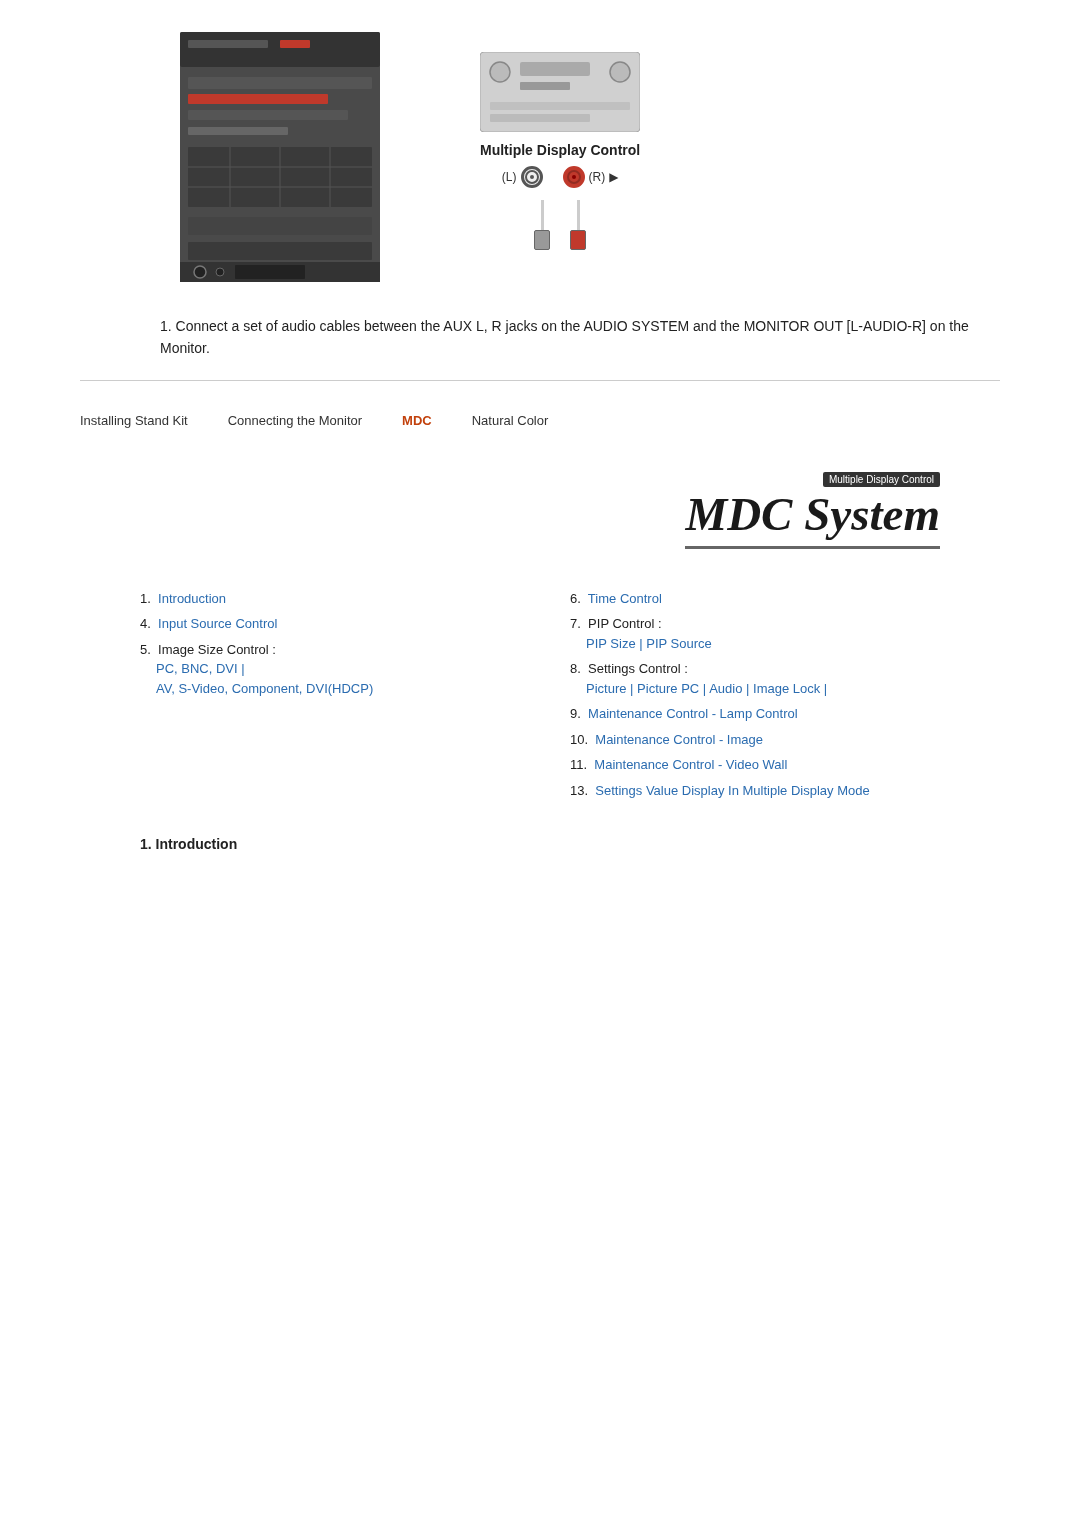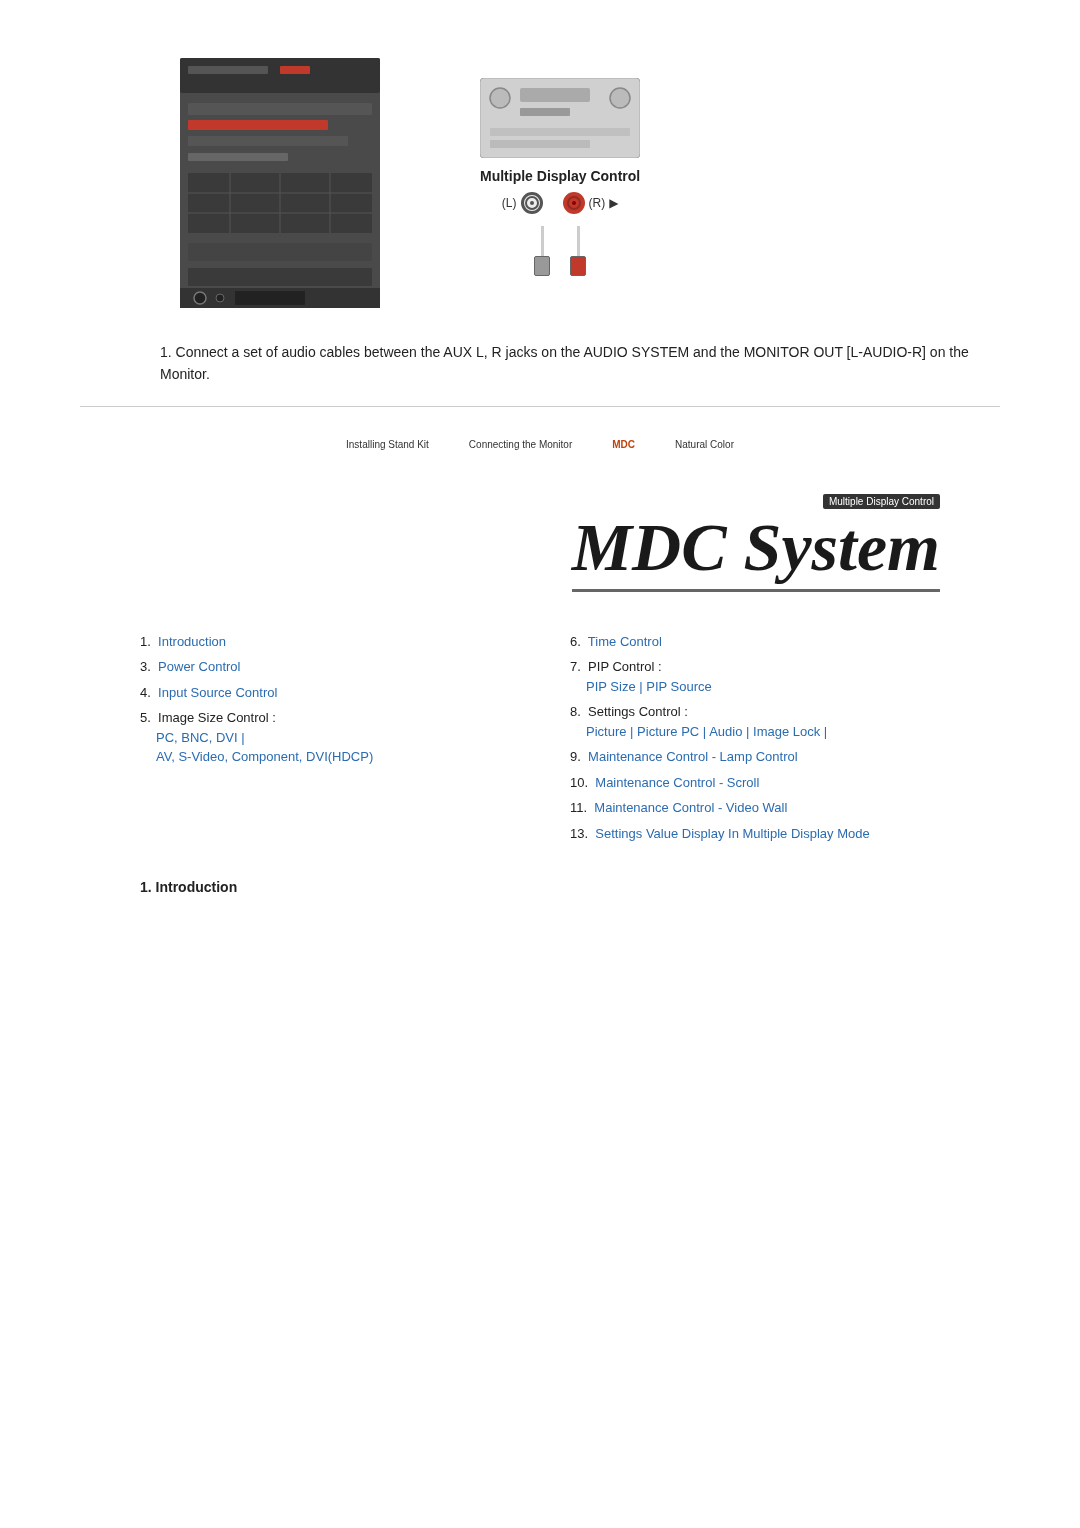--- a/index.html
+++ b/index.html
@@ -6,22 +6,21 @@
     body {
       width: 1080px;
       min-height: 1528px;
       background: #ffffff;
       font-family: Arial, sans-serif;
       font-size: 14px;
       color: #222;
     }
 
     .page-container {
-      padding: 46px 80px;
-      margin-top: 12px;
+      padding: 32px 80px;
     }
 
     
     .image-section {
       display: flex;
       align-items: flex-start;
       gap: 40px;
       margin-bottom: 30px;
       padding-left: 100px;
     }
@@ -116,24 +115,23 @@
     
     .divider {
       border: none;
       border-top: 1px solid #ccc;
       margin: 20px 0;
     }
 
     
     .nav-tabs {
       display: flex;
-      justify-content: center;
       gap: 40px;
       padding: 12px 0;
-      font-size: 10px;
+      font-size: 13px;
       color: #333;
     }
 
     .nav-tab {
       cursor: pointer;
       color: #333;
     }
 
     .nav-tab.active {
       font-weight: bold;
@@ -152,21 +150,21 @@
       background: #333;
       color: #fff;
       font-size: 10px;
       padding: 2px 6px;
       margin-bottom: 4px;
       border-radius: 2px;
       font-family: Arial, sans-serif;
     }
 
     .mdc-system-title {
-      font-size: 68px;
+      font-size: 47px;
       font-weight: bold;
       color: #1a1a1a;
       font-style: italic;
       font-family: Georgia, serif;
       line-height: 1;
       border-bottom: 3px solid #666;
       padding-bottom: 8px;
       display: inline-block;
     }
 
@@ -332,24 +330,20 @@
 
     <div class="toc-left">
       <ol class="toc-list">
 
         <li>
           <span>1.&nbsp;</span>
           <a class="toc-link">Introduction</a>
         </li>
 
 
-        <li>
-          <span>3.&nbsp;</span>
-          <a class="toc-link">Power Control</a>
-        </li>
 
         <li>
           <span>4.&nbsp;</span>
           <a class="toc-link">Input Source Control</a>
         </li>
 
         <li>
           <span>5.&nbsp;</span>
           <span>Image Size Control :</span><br>
           <span class="toc-sub">
@@ -397,21 +391,21 @@
           </span>
         </li>
 
         <li>
           <span>9.&nbsp;</span>
           <a class="toc-link">Maintenance Control - Lamp Control</a>
         </li>
 
         <li>
           <span>10.&nbsp;</span>
-          <a class="toc-link">Maintenance Control - Scroll</a>
+          <a class="toc-link">Maintenance Control - Image</a>
         </li>
 
         <li>
           <span>11.&nbsp;</span>
           <a class="toc-link">Maintenance Control - Video Wall</a>
         </li>
 
 
         <li>
           <span>13.&nbsp;</span>

